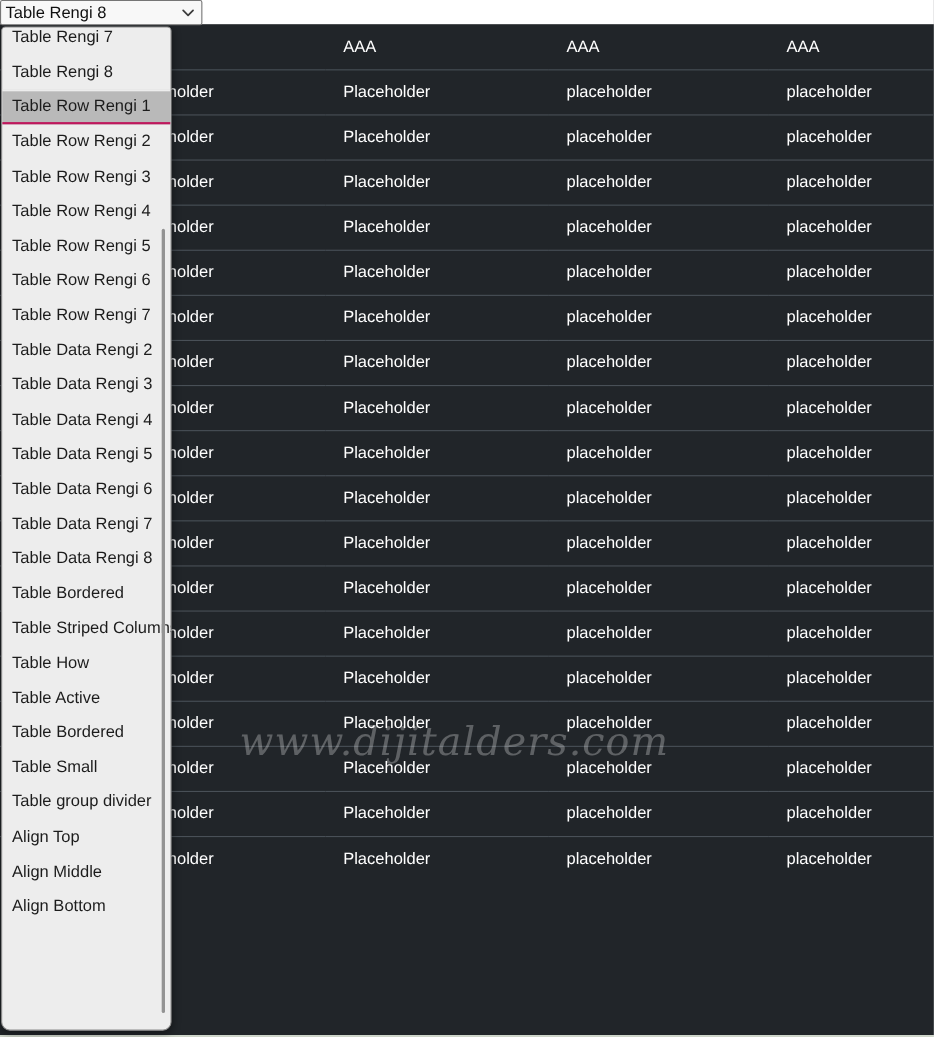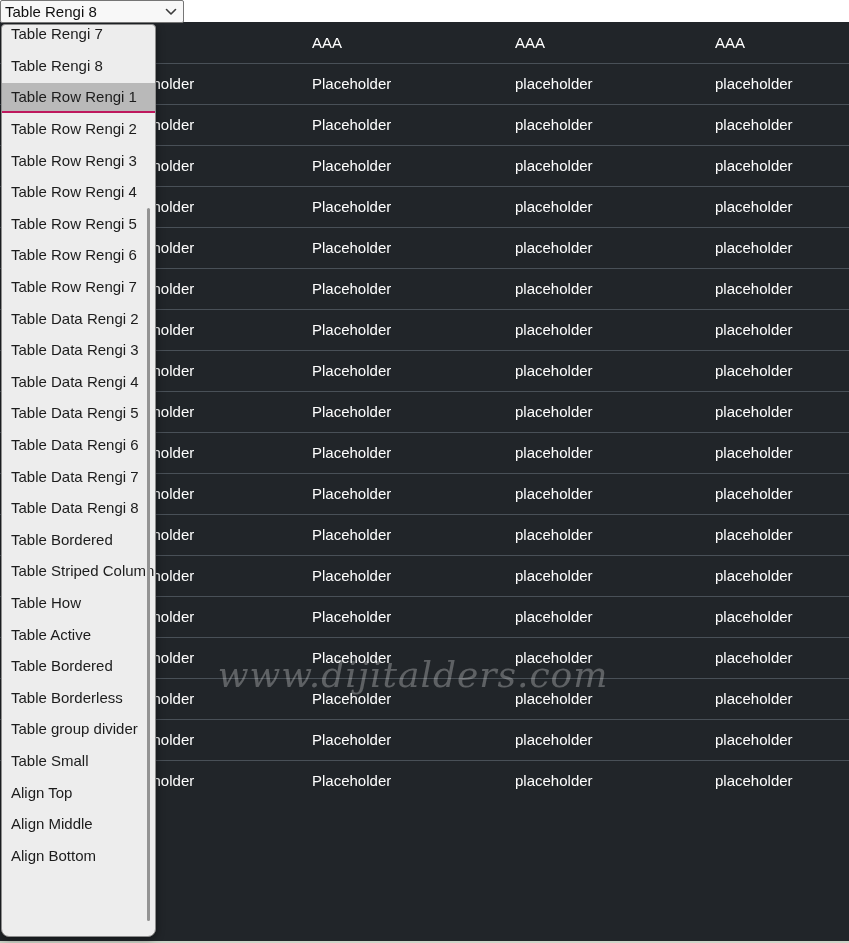--- a/index.html
+++ b/index.html
@@ -242,21 +242,20 @@
       <div class="dd-item">Table Data Rengi 4</div>
       <div class="dd-item">Table Data Rengi 5</div>
       <div class="dd-item">Table Data Rengi 6</div>
       <div class="dd-item">Table Data Rengi 7</div>
       <div class="dd-item">Table Data Rengi 8</div>
       <div class="dd-item">Table Bordered</div>
       <div class="dd-item">Table Striped Columns</div>
       <div class="dd-item">Table How</div>
       <div class="dd-item">Table Active</div>
       <div class="dd-item">Table Bordered</div>
-      <div class="dd-item">Table Borderless</div>
+      <div class="dd-item">Table Small</div>
       <div class="dd-item">Table group divider</div>
-      <div class="dd-item">Table Small</div>
       <div class="dd-item">Align Top</div>
       <div class="dd-item">Align Middle</div>
       <div class="dd-item">Align Bottom</div>
     </div>
   <div class="scroll-thumb"></div>
 </div>
 
 </body></html>

